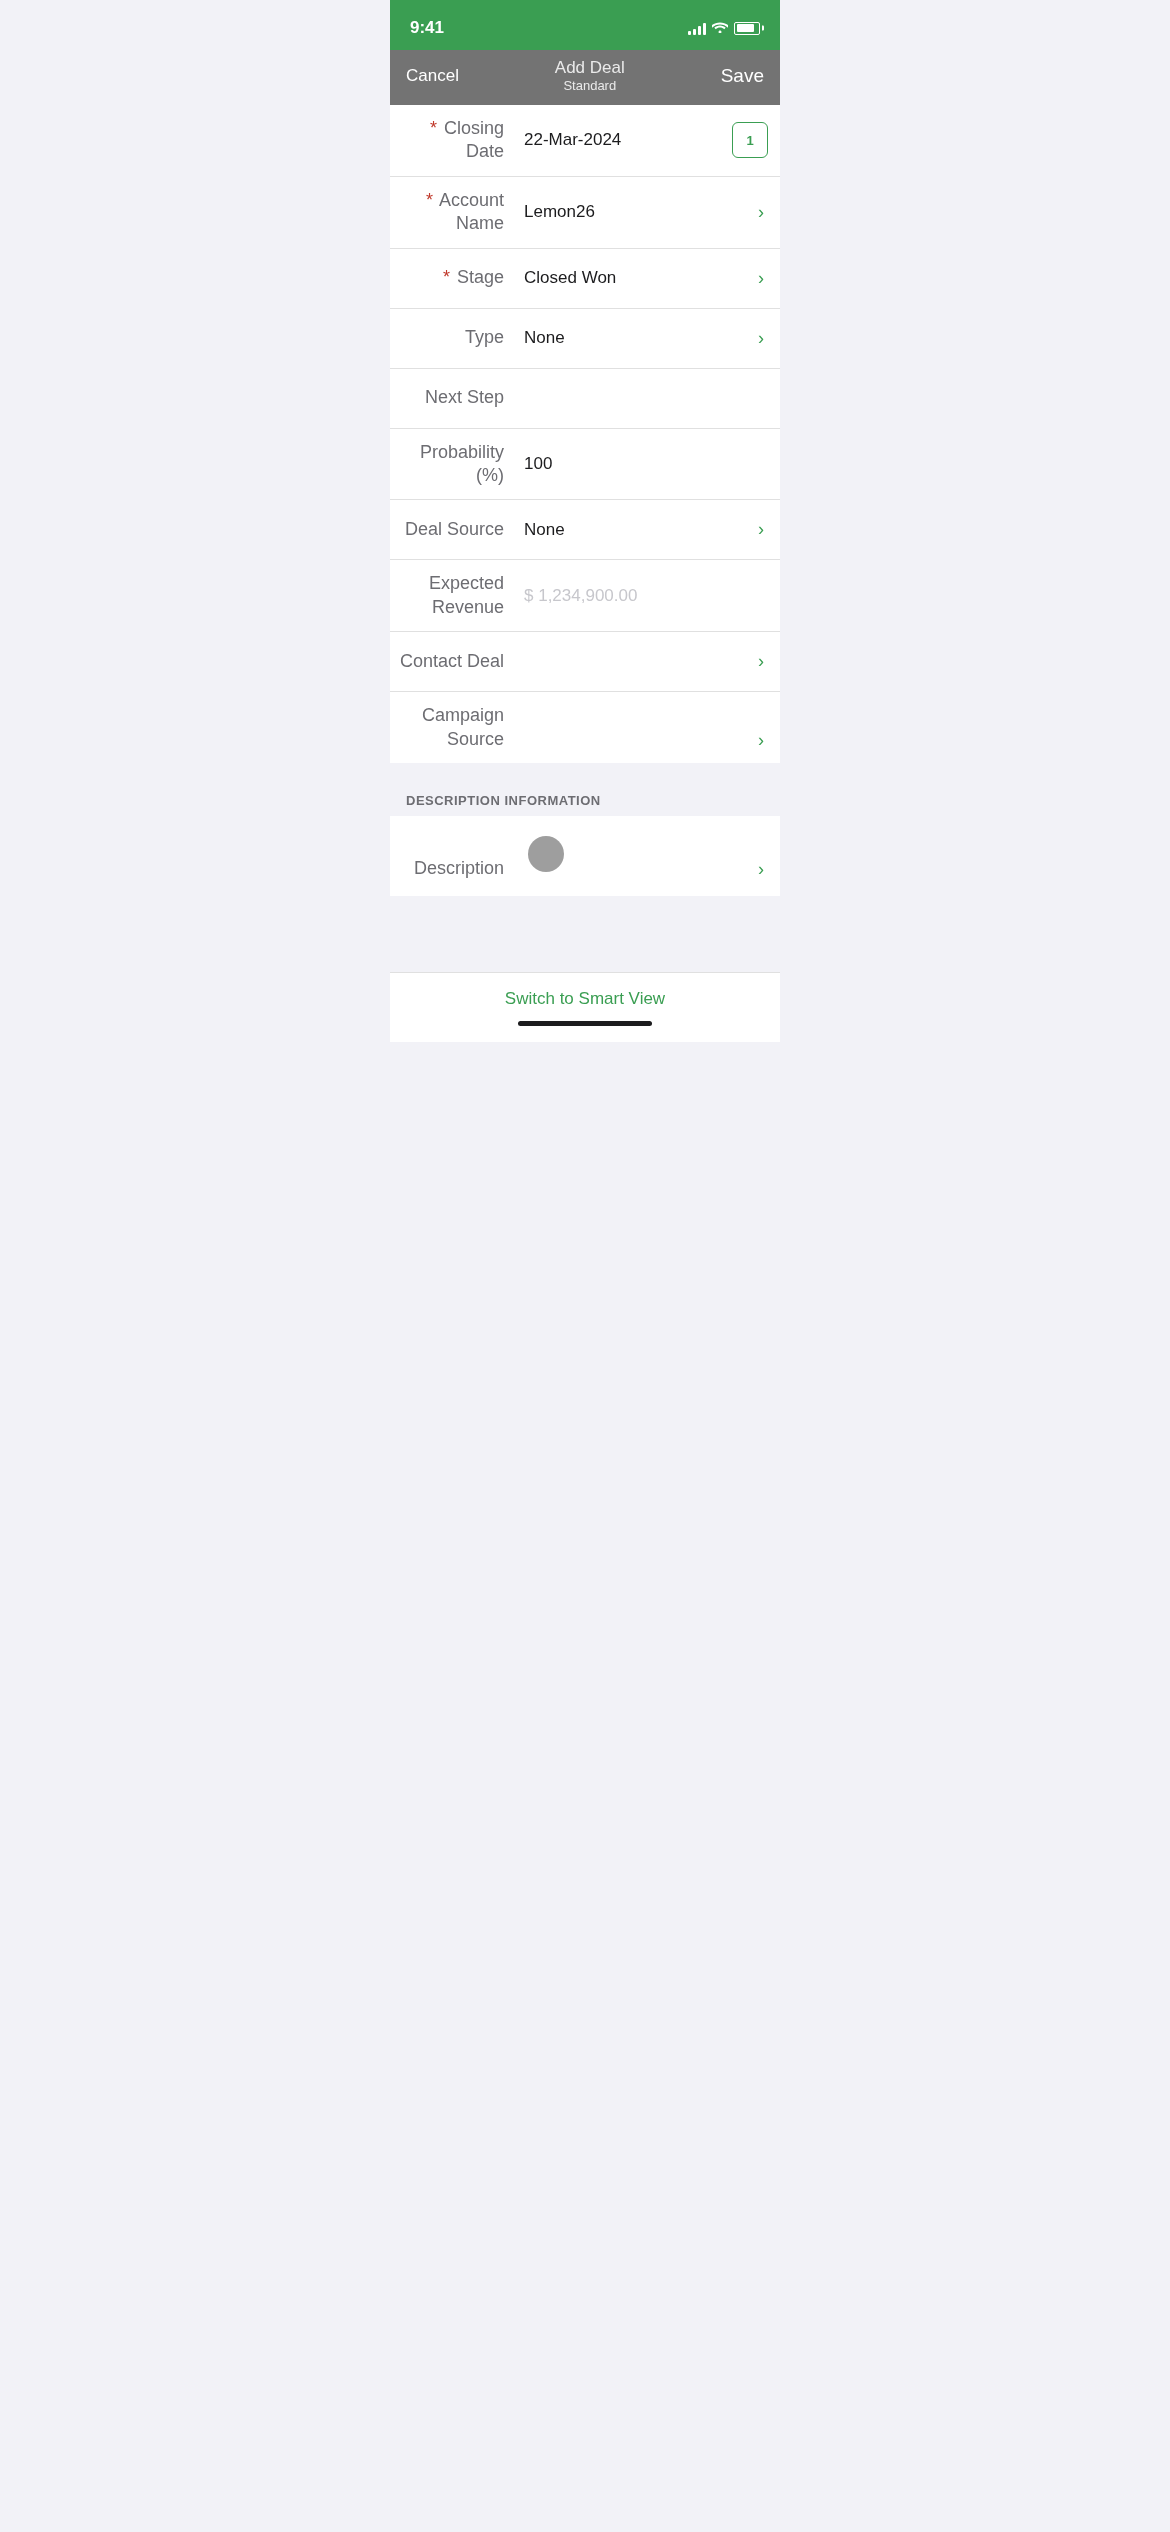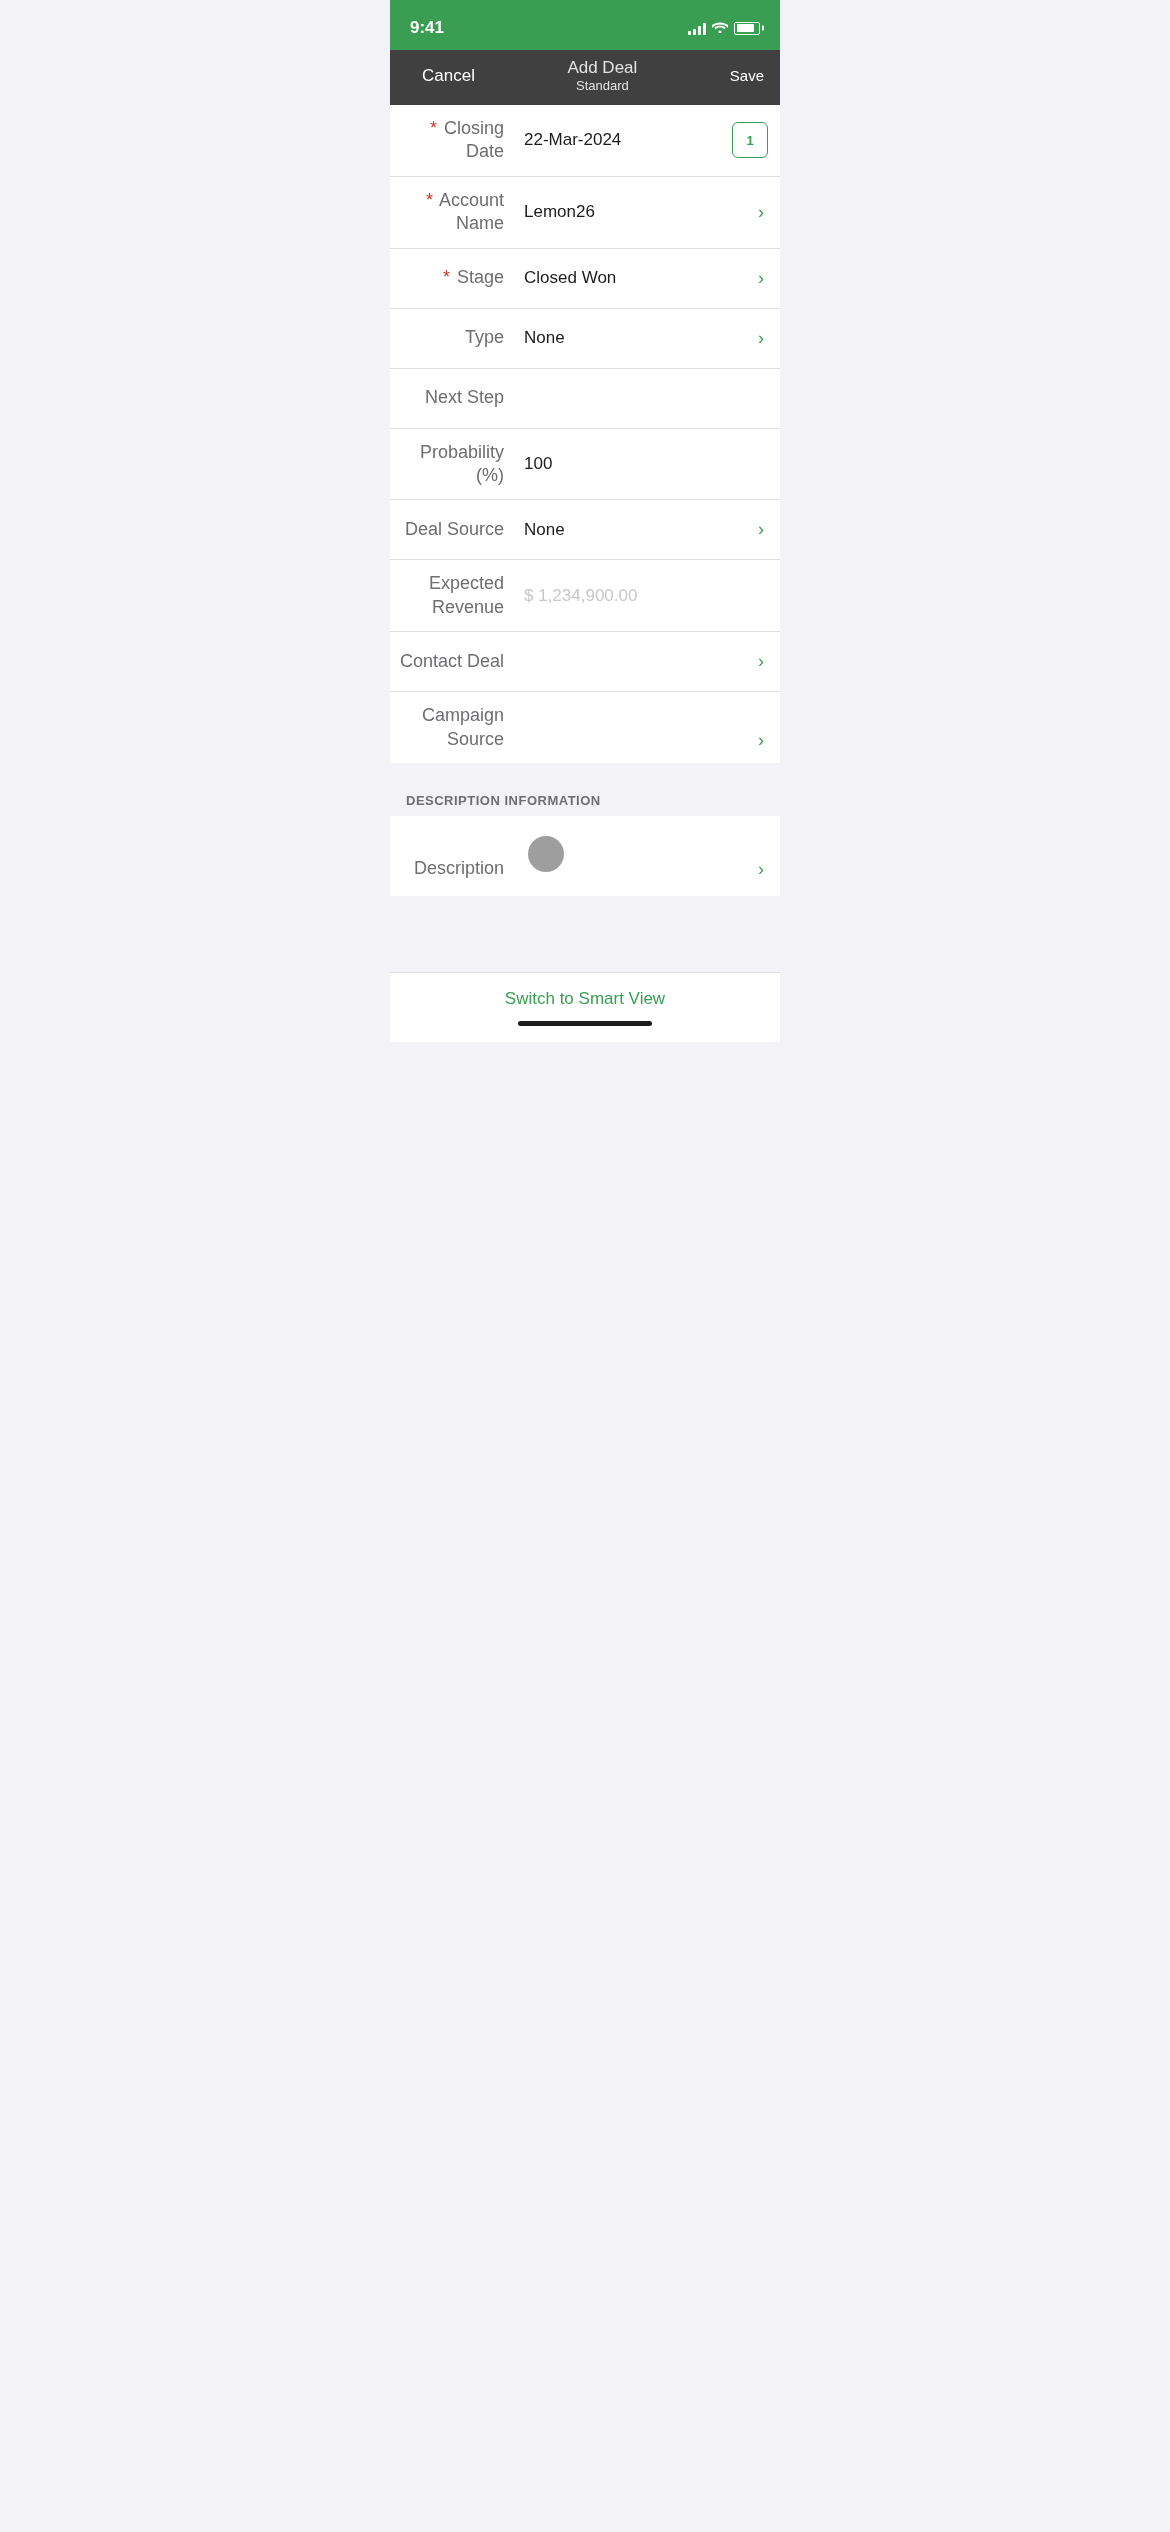--- a/index.html
+++ b/index.html
@@ -76,46 +76,46 @@
     }
     .battery-fill {
       background: white;
       height: 100%;
       width: 85%;
       border-radius: 1px;
     }
 
     
     .nav-bar {
-      background: #404040;
+      background: #737373;
       display: flex;
       justify-content: space-between;
       align-items: center;
-      padding: 8px 16px 12px 32px;
+      padding: 8px 16px 12px 16px;
     }
     .nav-cancel {
       color: white;
       font-size: 17px;
       cursor: pointer;
     }
     .nav-title {
       text-align: center;
     }
     .nav-title-main {
       color: rgba(255,255,255,0.85);
       font-size: 17px;
       font-weight: 400;
     }
     .nav-title-sub {
       color: rgba(255,255,255,0.85);
       font-size: 13px;
     }
     .nav-save {
       color: white;
-      font-size: 15px;
+      font-size: 19px;
       cursor: pointer;
     }
 
     
     .form-section {
       background: white;
       margin-top: 0;
     }
 
     .form-row {

